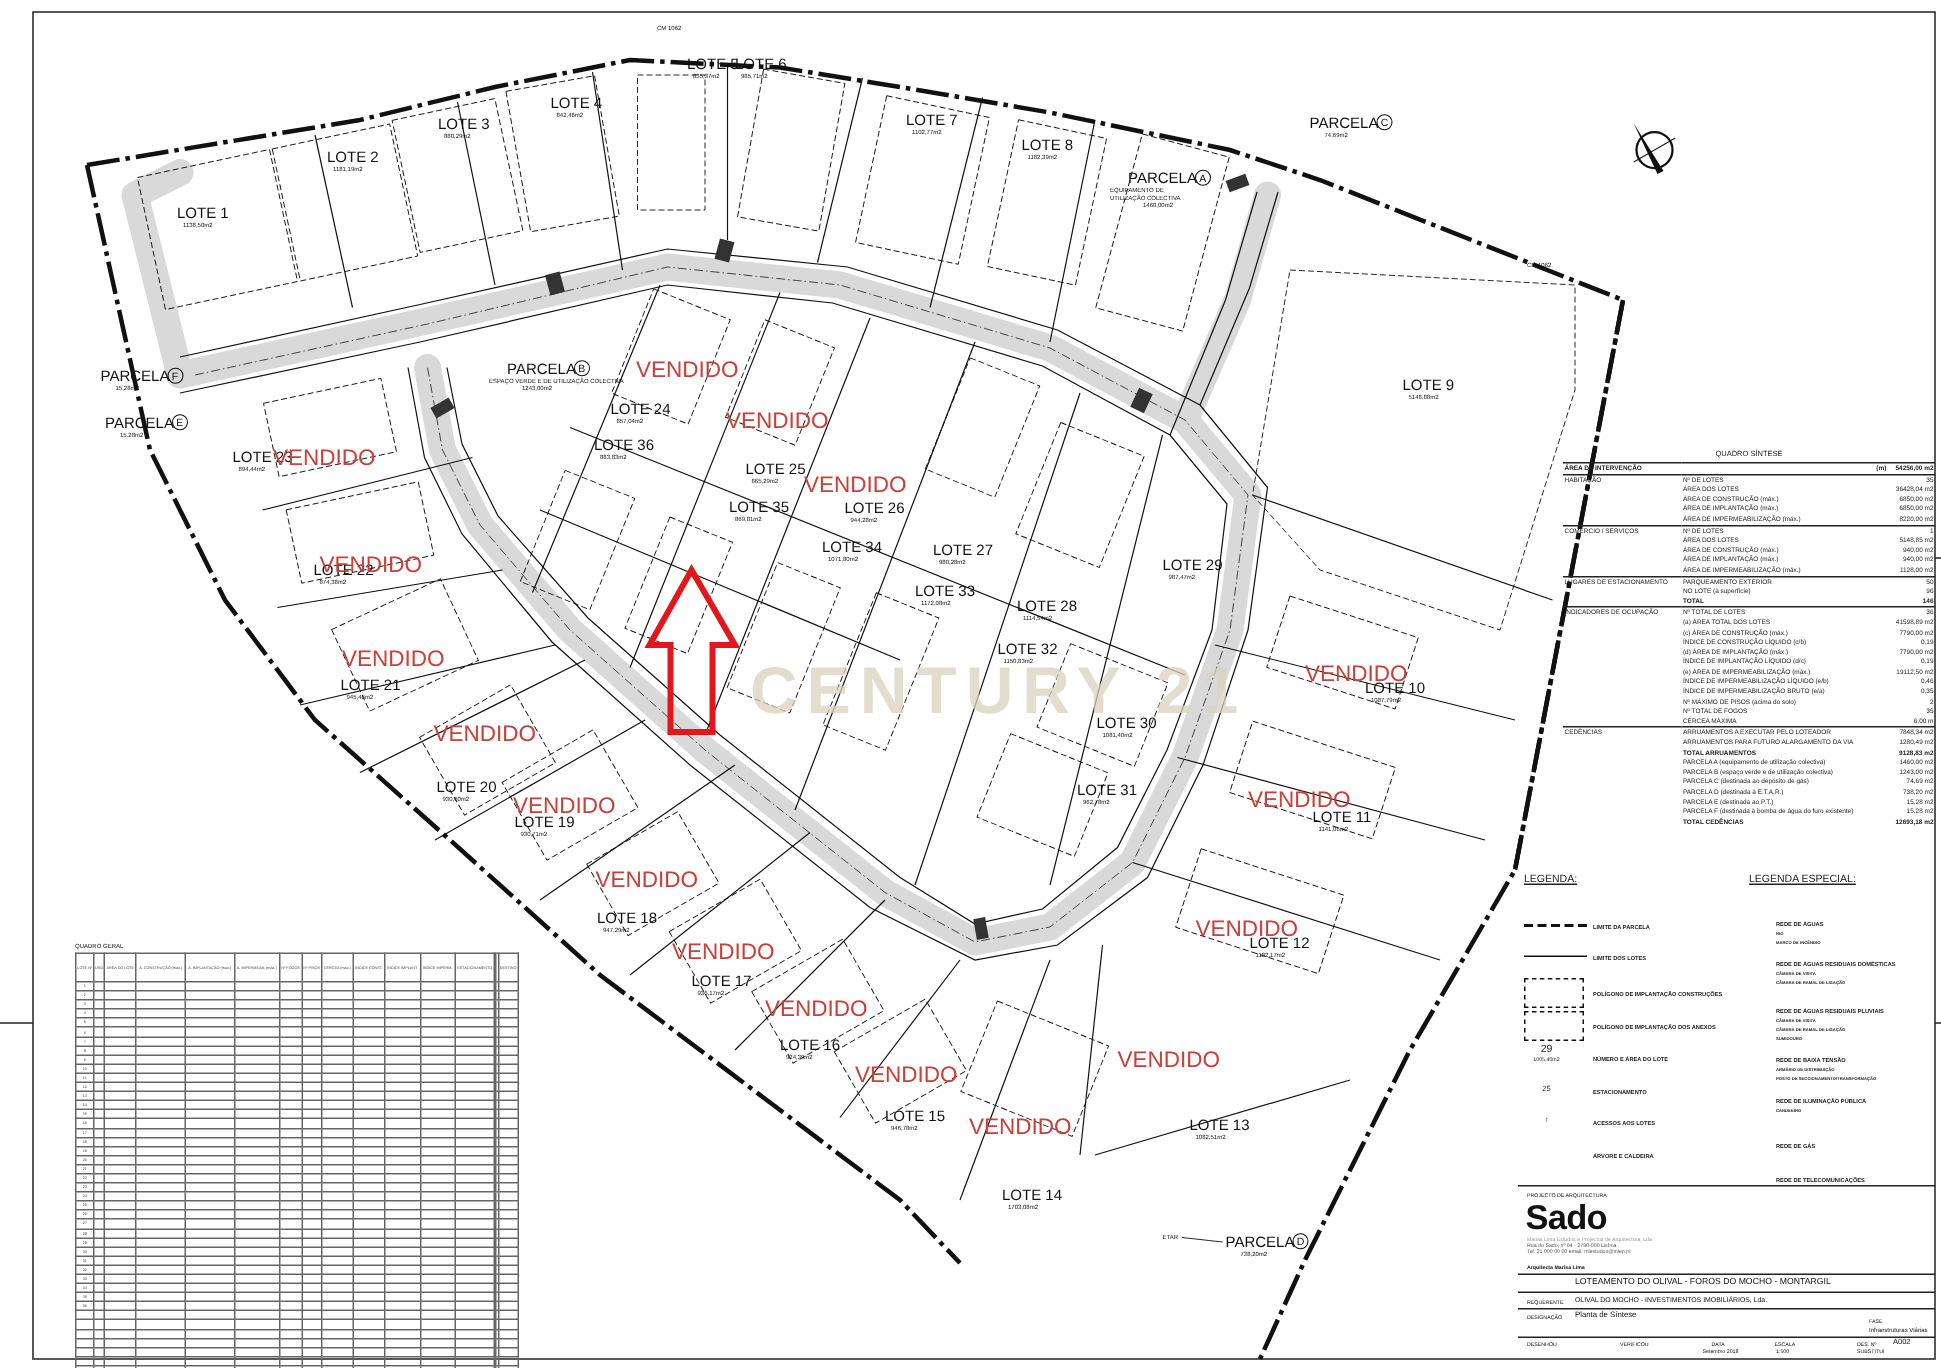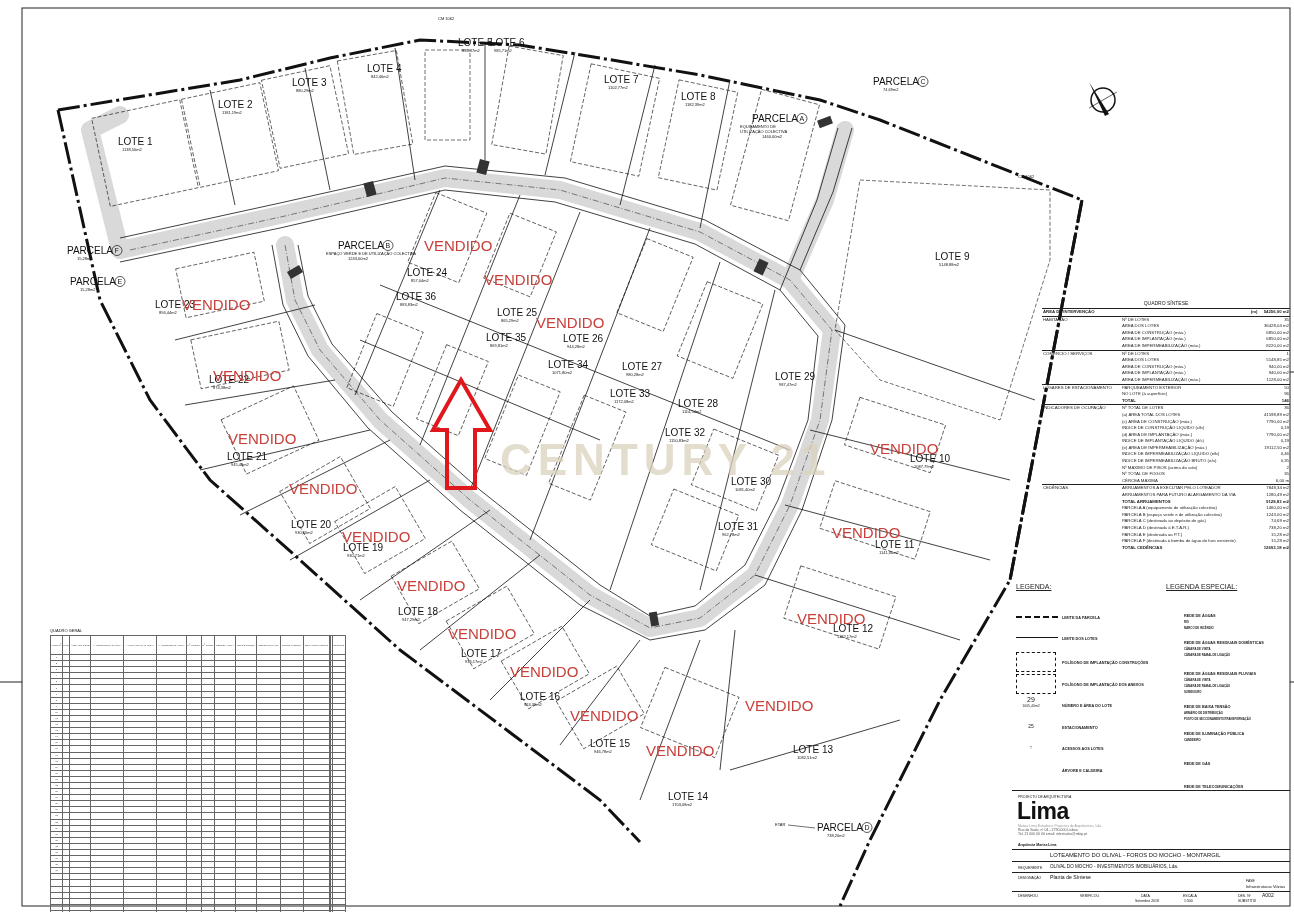--- a/index.html
+++ b/index.html
@@ -636,21 +636,21 @@
         <div>REDE DE GÁS</div>
       </div>
       <div class="it" style="left: 170px; top: 200px;">
         <div>REDE DE TELECOMUNICAÇÕES</div>
       </div>
     </div>
 </div>
 
 <div class="tb">
   <div class="s" style="left:6px;top:4px">PROJECTO DE ARQUITECTURA</div>
-  <div style="position:absolute;left:5px;top:7px;font-size:23px;font-weight:bold;letter-spacing:-.5px">Lima</div>
+  <div style="position:absolute;left:5px;top:7px;font-size:23px;font-weight:bold;letter-spacing:-.5px">Sado</div>
   <div class="s" style="left:6px;top:33px;color:#999">Matias Lima Estudos e Projectos de Arquitectura, Lda</div>
   <div class="s" style="left:6px;top:37px;color:#555">Rua do Sado, nº 04 - 2790-000 Lisboa</div>
   <div class="s" style="left:6px;top:41px;color:#555">Tel. 21 000 00 00 email: mlestudos@mlep.pt</div>
   <div class="s" style="left:6px;top:52px;font-weight:bold">Arquitecta Marisa Lima</div>
   <div class="row" style="top:58px"></div>
   <div style="position:absolute;left:38px;top:61px;font-size:5.8px">LOTEAMENTO DO OLIVAL - FOROS DO MOCHO - MONTARGIL</div>
   <div class="row" style="top:70px"></div>
   <div class="s" style="left:6px;top:75px">REQUERENTE</div>
   <div style="position:absolute;left:38px;top:73px;font-size:4.6px">OLIVAL DO MOCHO - INVESTIMENTOS IMOBILIÁRIOS, Lda.</div>
   <div class="row" style="top:81px"></div>

